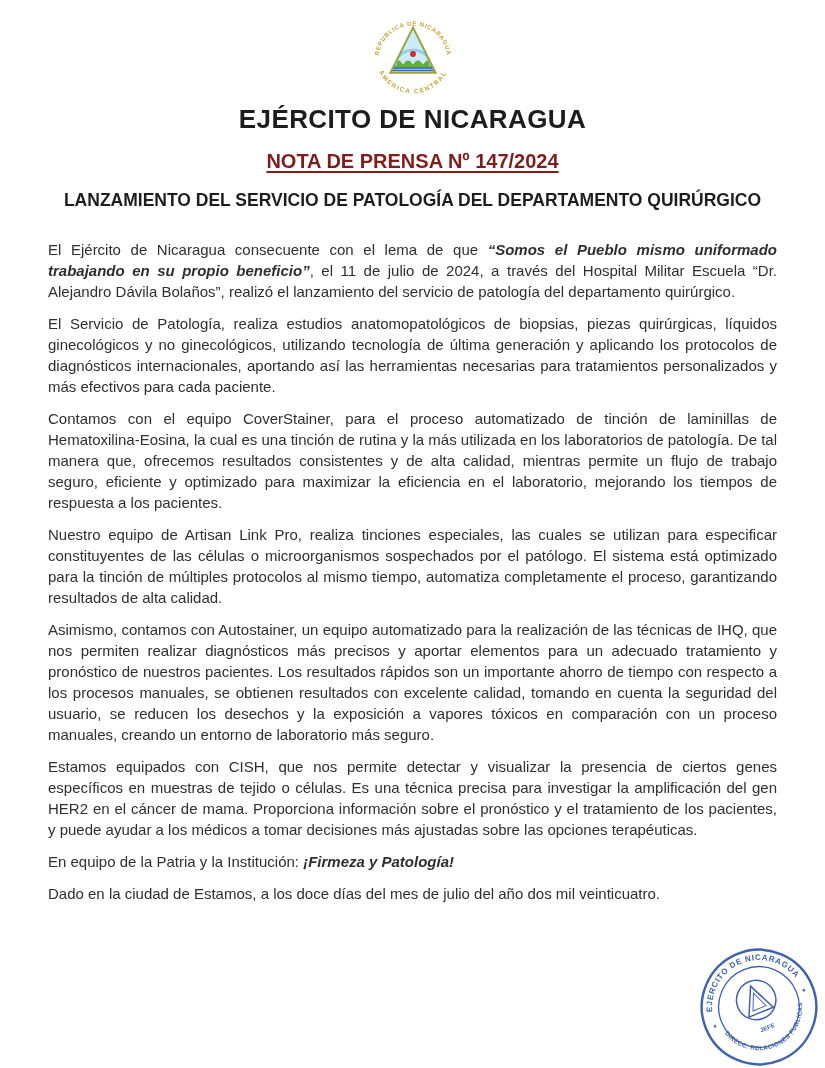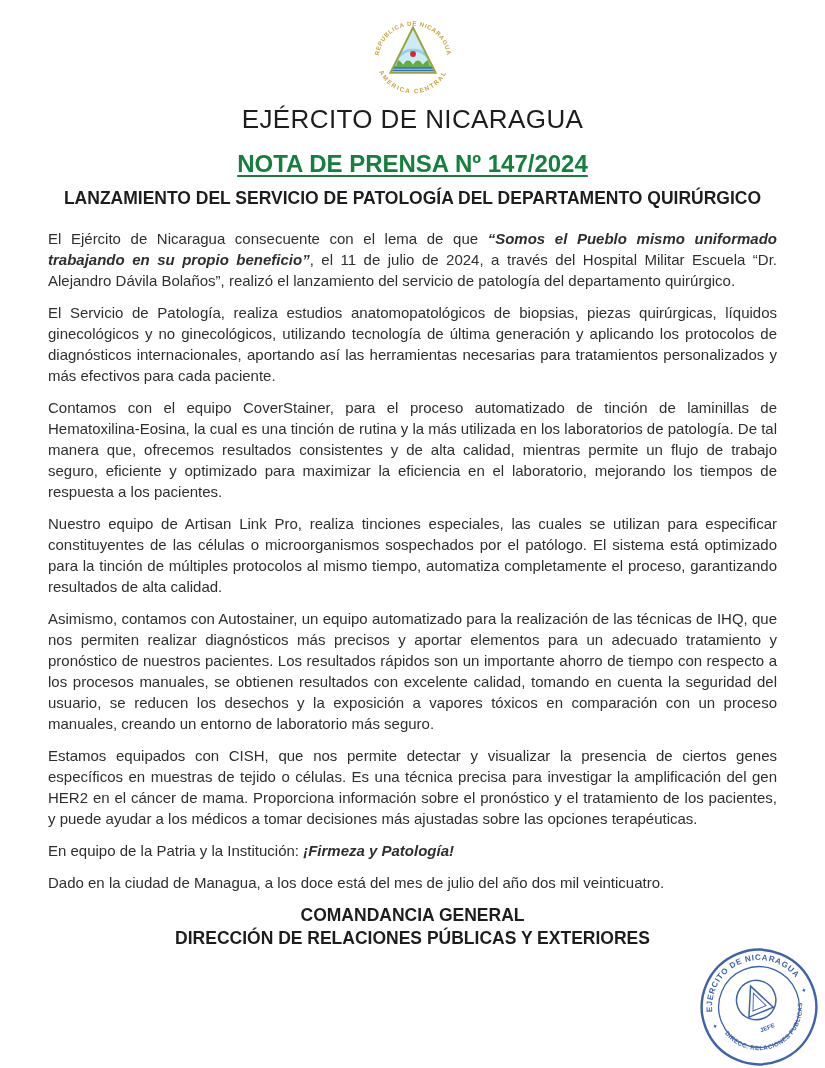--- a/index.html
+++ b/index.html
@@ -8,33 +8,33 @@
     width:825px; height:1068px;
     font-family:"Liberation Sans", sans-serif;
     color:#2f2f2f;
     position:relative;
     overflow:hidden;
   }
   .page { position:absolute; inset:0; background:#ffffff; padding:14px 48px 0 48px; }
   .doc-header { text-align:center; }
   .emblem-wrap { display:flex; justify-content:center; }
   .title {
-    font-size:26px; font-weight:normal; color:#1d1d1d;
+    font-size:26px; font-weight:bold; color:#1d1d1d;
     letter-spacing:0.4px; margin-top:6px;
   }
   .press-note {
-    font-size:24px; font-weight:bold; color:#15803d;
+    font-size:20px; font-weight:bold; color:#7f1d1d;
     text-decoration:underline; text-underline-offset:3px;
     margin-top:15px;
   }
   .headline {
     font-size:17.5px; font-weight:bold; color:#1d1d1d;
-    line-height:1.25; margin-top:10px;
+    line-height:1.25; margin-top:17px;
   }
-  .doc-body { margin-top:18px; }
+  .doc-body { margin-top:27px; }
   .doc-body p {
     font-size:15px; line-height:21px; text-align:justify;
     margin-bottom:11px; color:#2f2f2f;
   }
   .bi { font-weight:bold; font-style:italic; }
   .doc-footer {
     text-align:center; font-weight:bold; font-size:17.5px;
     color:#1d1d1d; line-height:1.3; margin-top:3px;
   }
   .seal {
@@ -86,27 +86,23 @@
   </header>
 
   <main class="doc-body" id="paragraphs">
       <p><span>El Ejército de Nicaragua consecuente con el lema de que </span><span class="bi">“Somos el Pueblo mismo uniformado trabajando en su propio beneficio”</span><span>, el 11 de julio de 2024, a través del Hospital Militar Escuela “Dr. Alejandro Dávila Bolaños”, realizó el lanzamiento del servicio de patología del departamento quirúrgico.</span></p>
       <p><span>El Servicio de Patología, realiza estudios anatomopatológicos de biopsias, piezas quirúrgicas, líquidos ginecológicos y no ginecológicos, utilizando tecnología de última generación y aplicando los protocolos de diagnósticos internacionales, aportando así las herramientas necesarias para tratamientos personalizados y más efectivos para cada paciente.</span></p>
       <p><span>Contamos con el equipo CoverStainer, para el proceso automatizado de tinción de laminillas de Hematoxilina-Eosina, la cual es una tinción de rutina y la más utilizada en los laboratorios de patología. De tal manera que, ofrecemos resultados consistentes y de alta calidad, mientras permite un flujo de trabajo seguro, eficiente y optimizado para maximizar la eficiencia en el laboratorio, mejorando los tiempos de respuesta a los pacientes.</span></p>
       <p><span>Nuestro equipo de Artisan Link Pro, realiza tinciones especiales, las cuales se utilizan para especificar constituyentes de las células o microorganismos sospechados por el patólogo. El sistema está optimizado para la tinción de múltiples protocolos al mismo tiempo, automatiza completamente el proceso, garantizando resultados de alta calidad.</span></p>
       <p><span>Asimismo, contamos con Autostainer, un equipo automatizado para la realización de las técnicas de IHQ, que nos permiten realizar diagnósticos más precisos y aportar elementos para un adecuado tratamiento y pronóstico de nuestros pacientes. Los resultados rápidos son un importante ahorro de tiempo con respecto a los procesos manuales, se obtienen resultados con excelente calidad, tomando en cuenta la seguridad del usuario, se reducen los desechos y la exposición a vapores tóxicos en comparación con un proceso manuales, creando un entorno de laboratorio más seguro.</span></p>
       <p><span>Estamos equipados con CISH, que nos permite detectar y visualizar la presencia de ciertos genes específicos en muestras de tejido o células. Es una técnica precisa para investigar la amplificación del gen HER2 en el cáncer de mama. Proporciona información sobre el pronóstico y el tratamiento de los pacientes, y puede ayudar a los médicos a tomar decisiones más ajustadas sobre las opciones terapéuticas.</span></p>
       <p><span>En equipo de la Patria y la Institución: </span><span class="bi">¡Firmeza y Patología!</span></p>
-      <p><span>Dado en la ciudad de Managua, a los doce está del mes de julio del año dos mil veinticuatro.</span></p>
+      <p><span>Dado en la ciudad de Estamos, a los doce días del mes de julio del año dos mil veinticuatro.</span></p>
     </main>
 
-  <footer class="doc-footer">
-    <div>COMANDANCIA GENERAL</div>
-    <div>DIRECCIÓN DE RELACIONES PÚBLICAS Y EXTERIORES</div>
-  </footer>
 
   <div class="seal">
     <svg width="122" height="122" viewBox="0 0 130 130" aria-hidden="true">
       <defs>
         <path id="sealTop" d="M 15,65 A 50,50 0 0 1 115,65" fill="none"></path>
         <path id="sealBot" d="M 19,65 A 46,46 0 0 0 111,65" fill="none"></path>
       </defs>
       <circle cx="65" cy="65" r="61" fill="rgba(255,255,255,0.82)" stroke="#3057a7" stroke-width="2.6"></circle>
       <circle cx="65" cy="65" r="43" fill="none" stroke="#3057a7" stroke-width="1.4"></circle>
       <text font-size="8.6" font-weight="bold" fill="#3057a7" letter-spacing="0.8">

